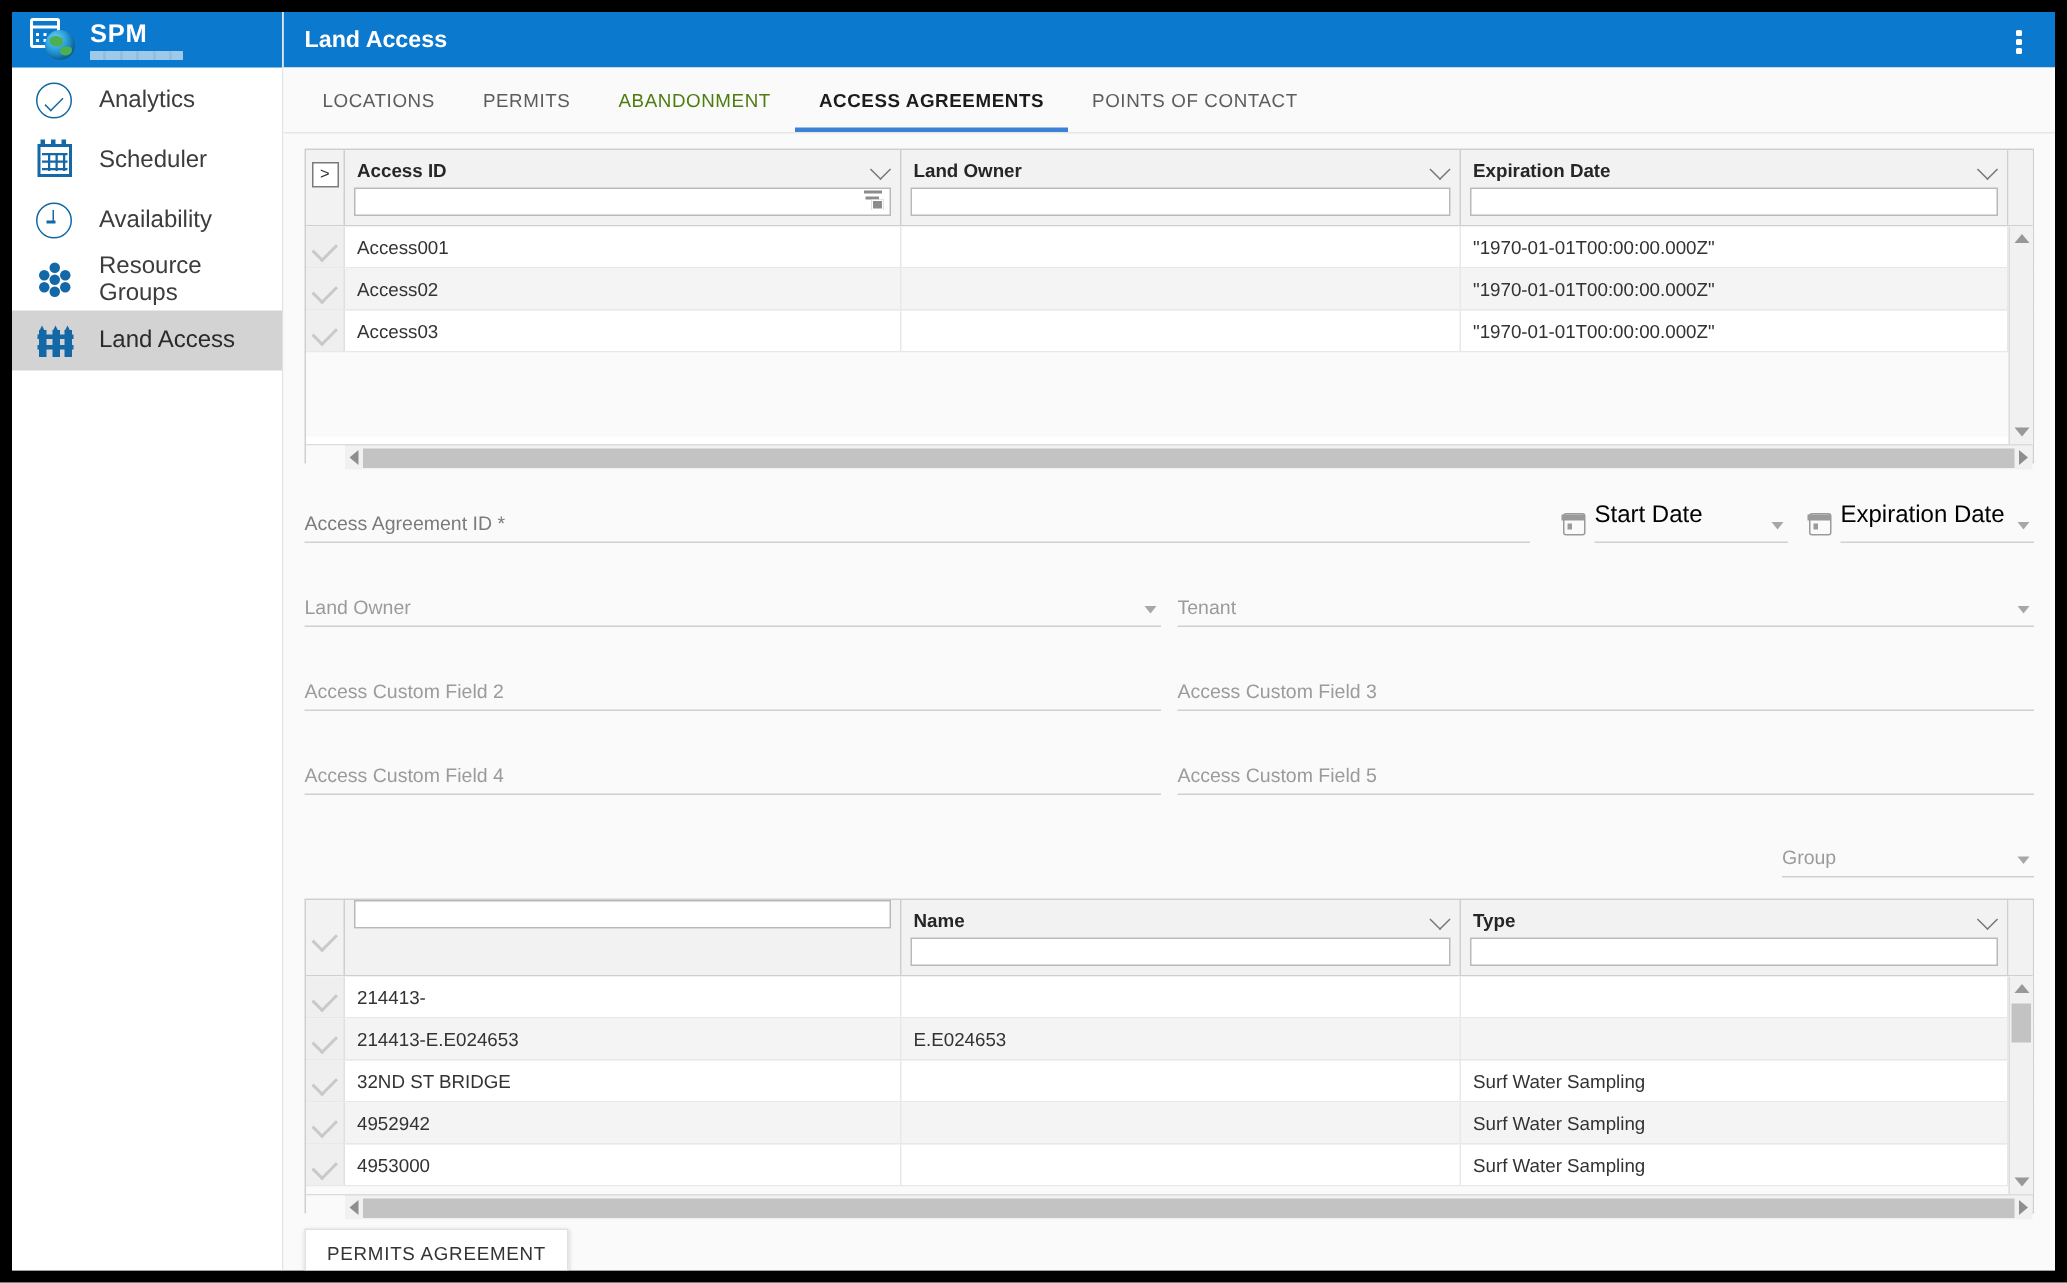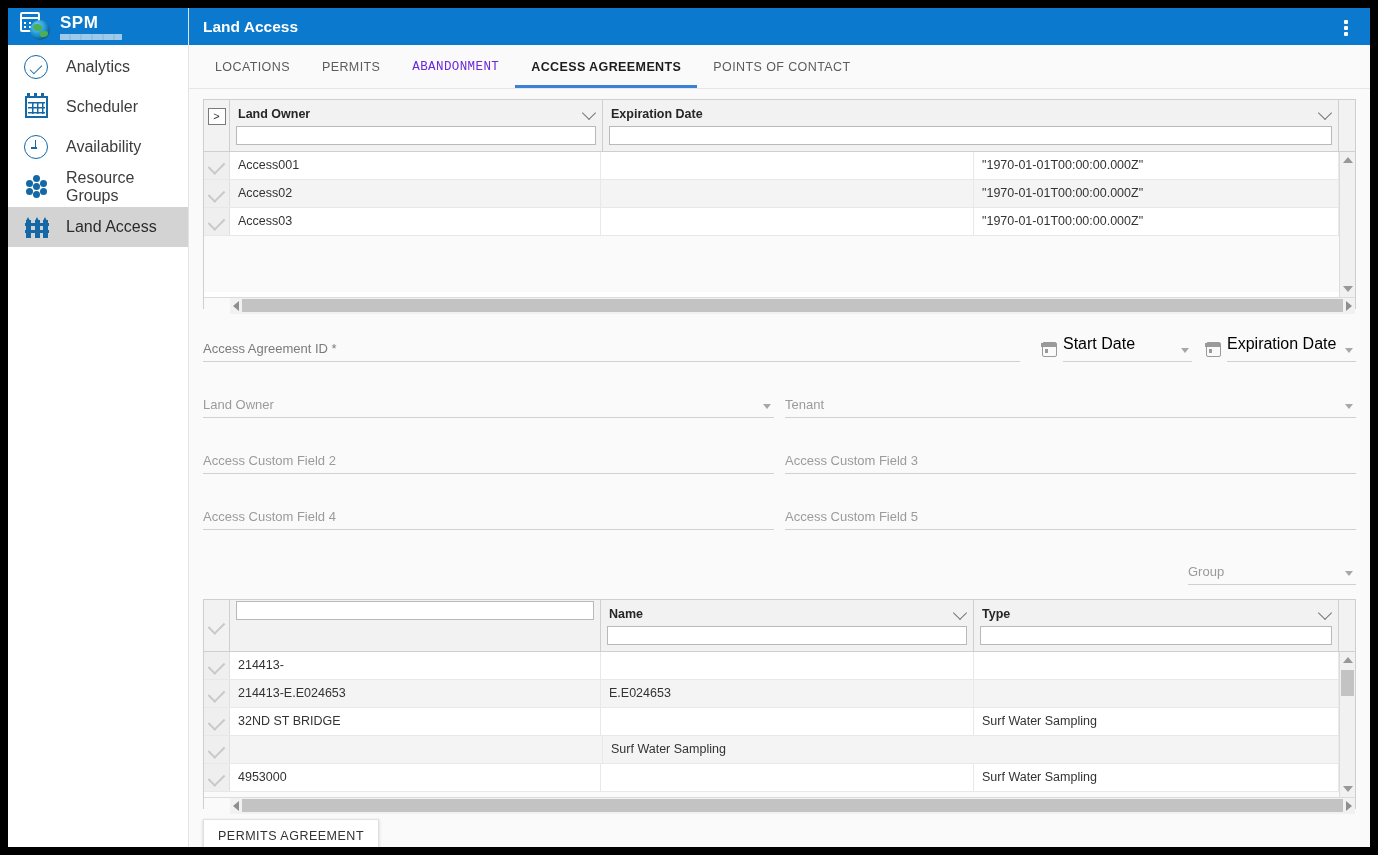--- a/index.html
+++ b/index.html
@@ -78,21 +78,21 @@
   .topbar{height:37px;background:#0b79ce;display:flex;align-items:center;justify-content:space-between;padding:0 14px;box-sizing:border-box;}
   .topbar-title{color:#fff;font-size:15.5px;font-weight:bold;}
   .kebab{width:20px;height:20px;position:relative;cursor:pointer;}
   .kebab i{position:absolute;left:8px;width:4px;height:4px;background:#fff;border-radius:1px;}
   .kebab i:nth-child(1){top:3px;}
   .kebab i:nth-child(2){top:9px;}
   .kebab i:nth-child(3){top:15px;}
 
   .tabs{height:44px;background:#fafafa;border-bottom:1px solid #e6e6e6;display:flex;align-items:stretch;padding-left:10px;box-sizing:border-box;}
   .tab{display:flex;align-items:center;padding:0 16px;font-size:12.5px;letter-spacing:.4px;color:#5c5c5c;cursor:pointer;position:relative;}
-  .tab.disabled{color:#6d28d9;cursor:default;font-family:Liberation Mono, monospace;}
+  .tab.disabled{color:#4d7c0f;cursor:default;}
   .tab.active{color:#1c1c1c;font-weight:bold;}
   .tab.active:after{content:"";position:absolute;left:0;right:0;bottom:0;height:3px;background:#3b82d6;}
 
   .content{padding:10px 14px 0 14px;box-sizing:border-box;}
 
   
   .grid{border:1px solid #cfcfcf;background:#fff;box-sizing:border-box;position:relative;}
   .grid-head{display:flex;background:#f2f2f2;border-bottom:1px solid #cfcfcf;box-sizing:border-box;}
   .gh-check{width:26px;flex:0 0 26px;border-right:1px solid #cfcfcf;display:flex;align-items:flex-start;justify-content:center;padding-top:8px;box-sizing:border-box;background:#f2f2f2;}
   .expand-btn{width:18px;height:17px;border:1px solid #7a7a7a;background:#fff;font-size:11px;line-height:15px;text-align:center;color:#333;cursor:pointer;box-sizing:border-box;}
@@ -232,20 +232,30 @@
       <div class="tab">POINTS OF CONTACT</div>
     </div>
 
     <div class="content">
       <div class="grid" style="height:210px;">
 
         <div class="grid-head">
           <div class="gh-check">
             <div class="expand-btn">&gt;</div>
           </div>
+          <div class="gh-col" style="flex:0 0 371px;">
+            <div class="gh-title">
+              <span>Access ID</span>
+              <span class="caret"></span>
+            </div>
+            <div class="gh-filter">
+              <input type="text" value="" style="">
+              <span class="filter-ic"></span>
+            </div>
+          </div>
           <div class="gh-col" style="flex:0 0 373px;">
             <div class="gh-title">
               <span>Land Owner</span>
               <span class="caret"></span>
             </div>
             <div class="gh-filter">
               <input type="text" value="" style="">
             </div>
           </div>
           <div class="gh-col">
@@ -423,20 +433,21 @@
               </div>
             <div class="gr-cell" style="flex:0 0 371px;">32ND ST BRIDGE</div>
             <div class="gr-cell" style="flex:0 0 373px;"></div>
             <div class="gr-cell">Surf Water Sampling</div>
             <div style="width:16px;flex:0 0 16px;"></div>
           </div>
           <div class="grow alt">
             <div class="gr-check">
                 <span class="chk"></span>
               </div>
+            <div class="gr-cell" style="flex:0 0 371px;">4952942</div>
             <div class="gr-cell" style="flex:0 0 373px;"></div>
             <div class="gr-cell">Surf Water Sampling</div>
             <div style="width:16px;flex:0 0 16px;"></div>
           </div>
           <div class="grow">
             <div class="gr-check">
                 <span class="chk"></span>
               </div>
             <div class="gr-cell" style="flex:0 0 371px;">4953000</div>
             <div class="gr-cell" style="flex:0 0 373px;"></div>

